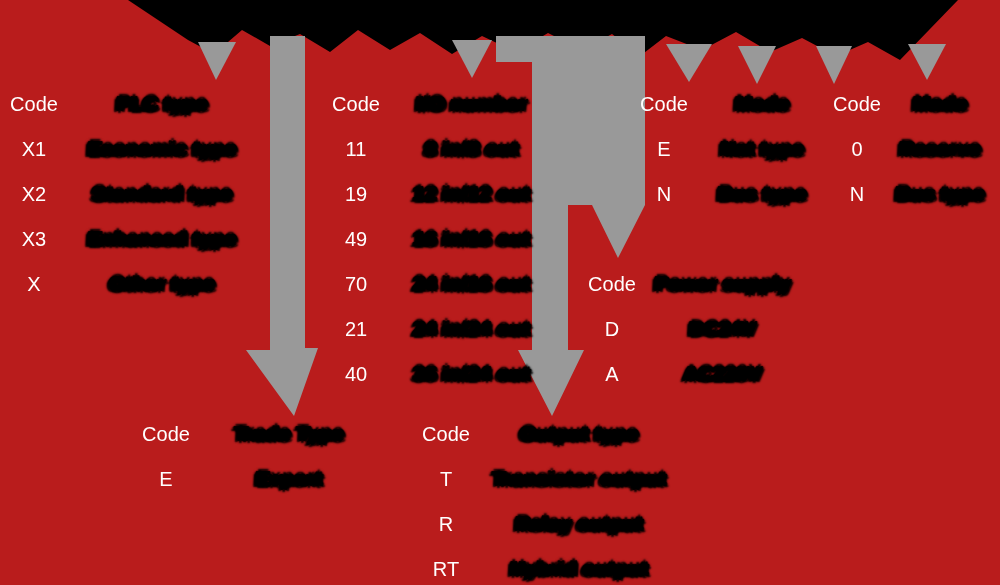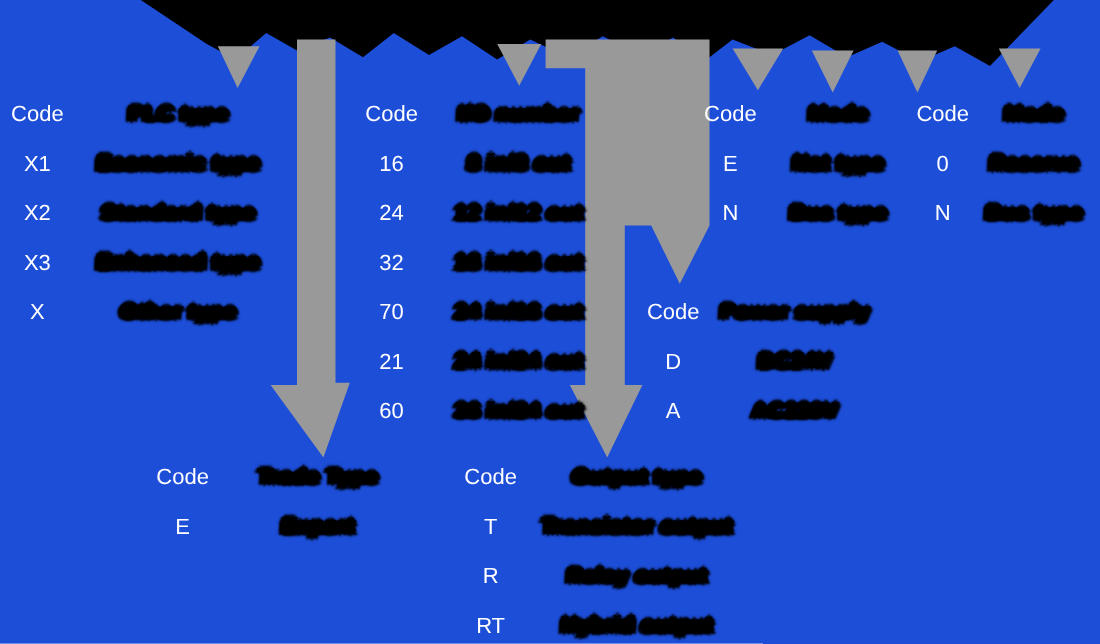--- a/index.html
+++ b/index.html
@@ -1,19 +1,19 @@
 <!DOCTYPE html>
 <html><head>
 <meta charset="utf-8">
 <style>
   html,body{margin:0;padding:0;}
   .stage{
     position:relative;
     width:1000px;height:585px;
-    background:#1d4ed8;
+    background:#b91c1c;
     overflow:hidden;
     font-family:"Liberation Sans", sans-serif;
   }
   .art{position:absolute;left:0;top:0;z-index:0;pointer-events:none;}
   .tbl{position:absolute;z-index:1;}
   .row{height:45px;display:flex;align-items:center;}
   .code{
     display:inline-block;text-align:center;
     color:#FFFFFF;font-size:20px;line-height:1;
     width:52px;flex:0 0 52px;
@@ -87,41 +87,41 @@
       <span class="desc">Other type</span>
     </div>
   </div>
 
   <div class="tbl t-io">
     <div class="row">
       <span class="code">Code</span>
       <span class="desc">I/O number</span>
     </div>
     <div class="row">
-      <span class="code">16</span>
+      <span class="code">11</span>
       <span class="desc">8 in/8 out</span>
     </div>
     <div class="row">
-      <span class="code">24</span>
+      <span class="code">19</span>
       <span class="desc">12 in/12 out</span>
     </div>
     <div class="row">
-      <span class="code">32</span>
+      <span class="code">49</span>
       <span class="desc">16 in/16 out</span>
     </div>
     <div class="row">
       <span class="code">70</span>
       <span class="desc">24 in/16 out</span>
     </div>
     <div class="row">
       <span class="code">21</span>
       <span class="desc">24 in/24 out</span>
     </div>
     <div class="row">
-      <span class="code">60</span>
+      <span class="code">40</span>
       <span class="desc">36 in/24 out</span>
     </div>
   </div>
 
   <div class="tbl t-mode-l">
     <div class="row">
       <span class="code">Code</span>
       <span class="desc">Mode</span>
     </div>
     <div class="row">

